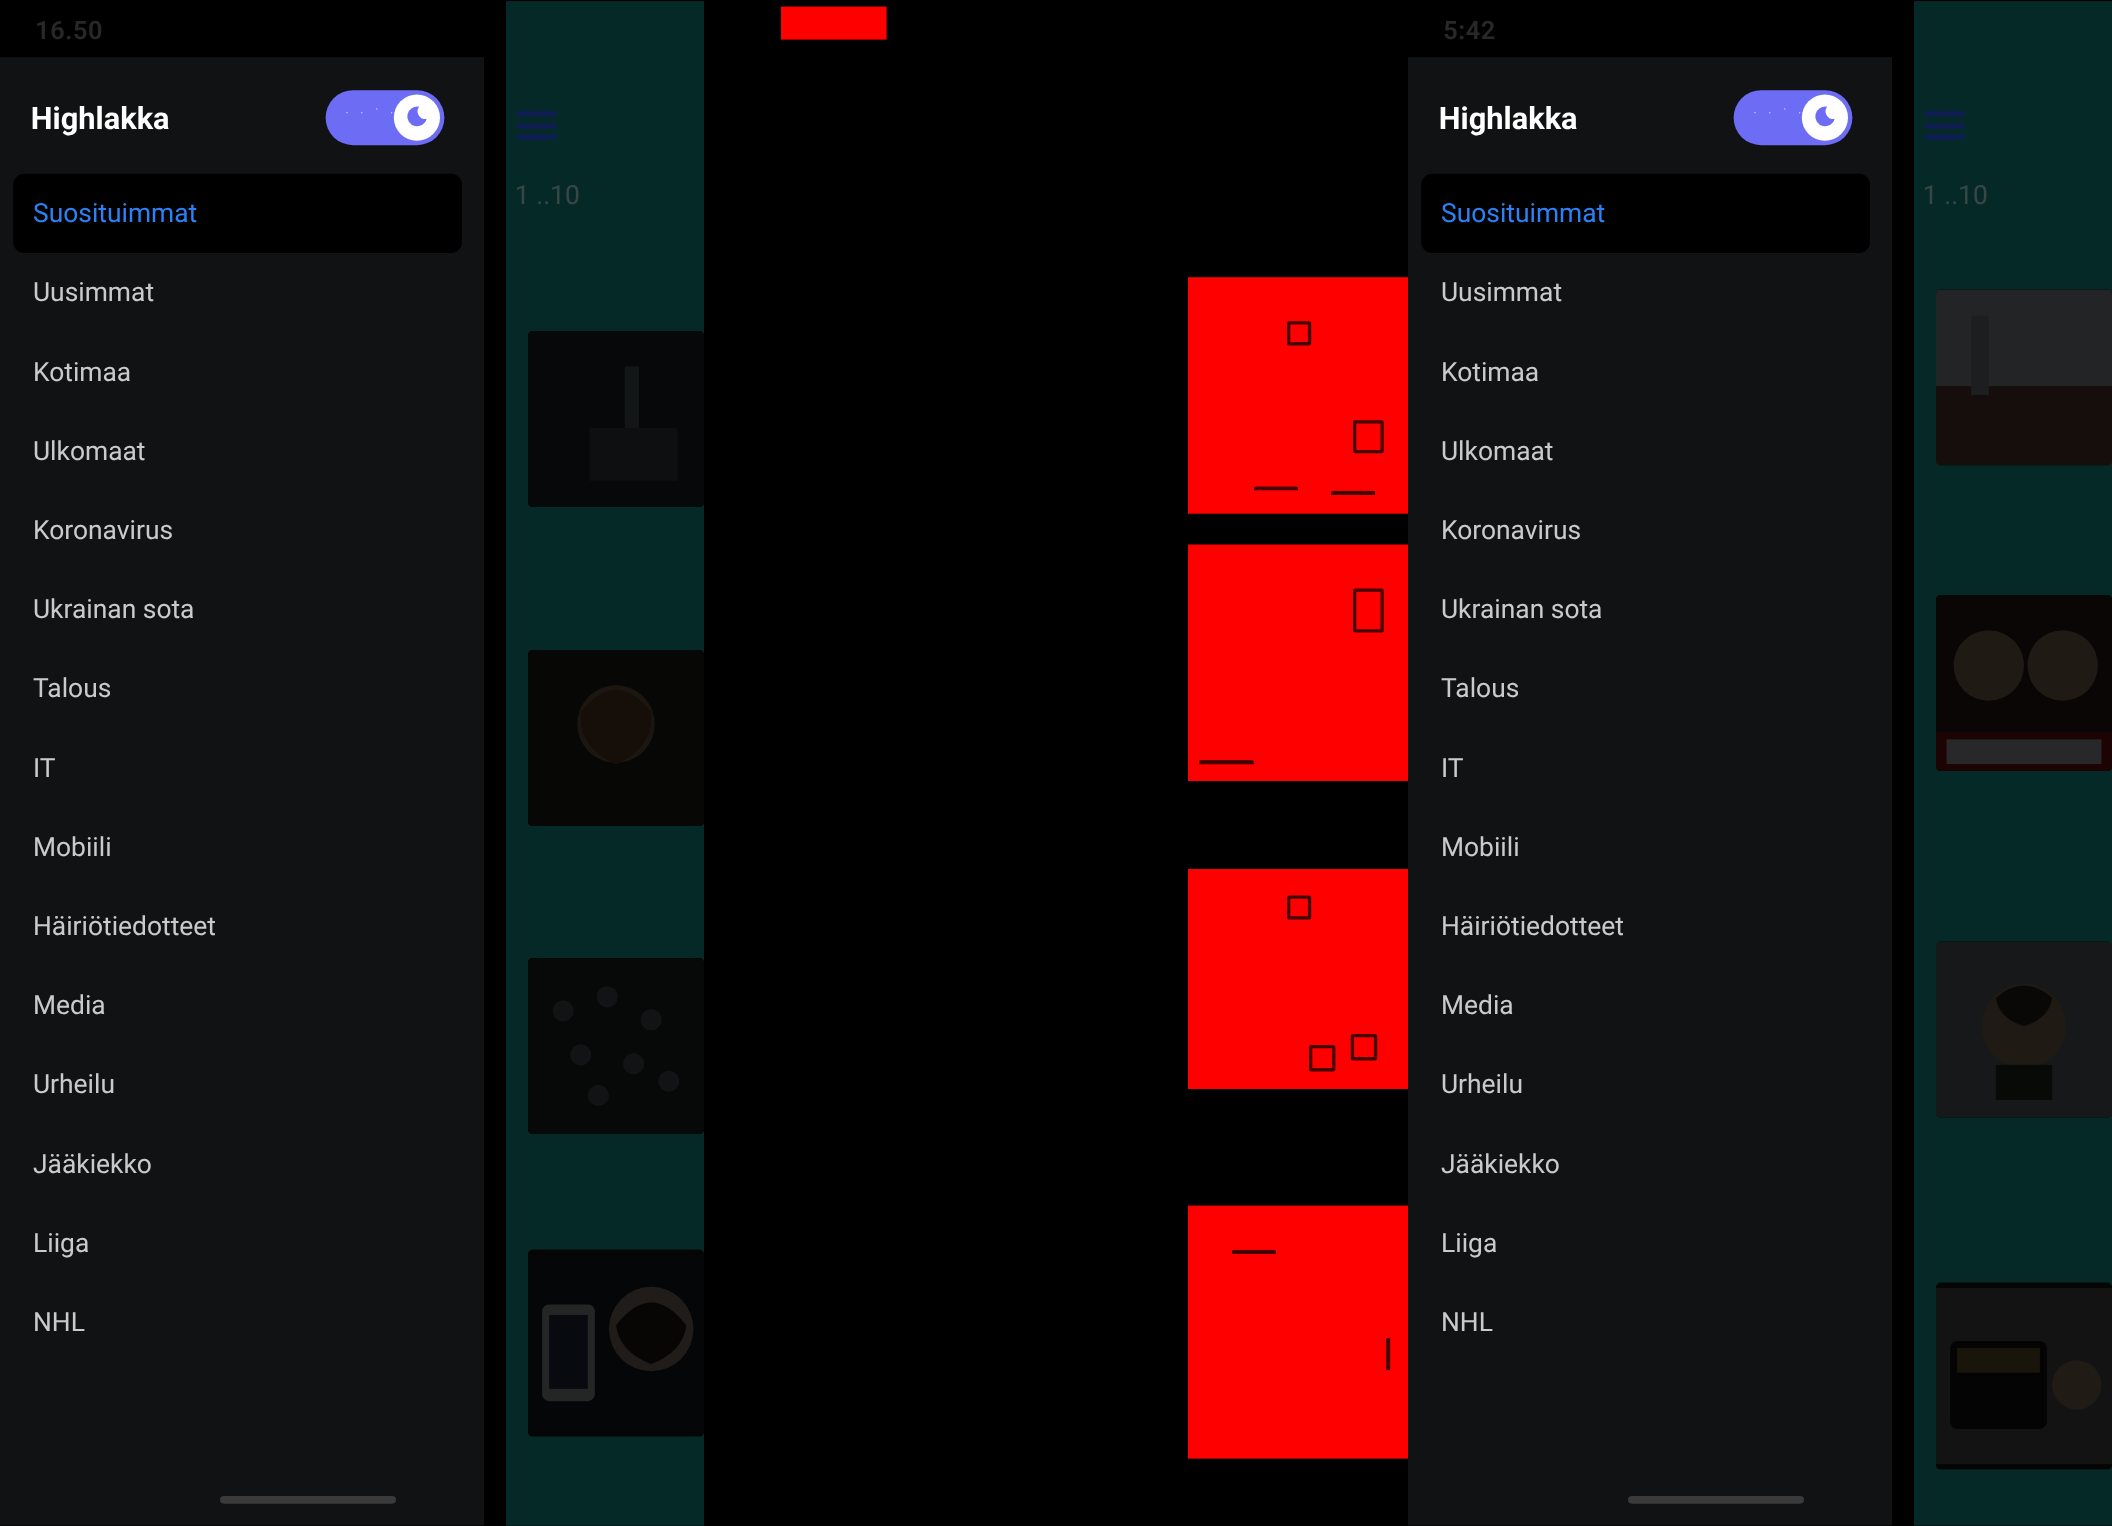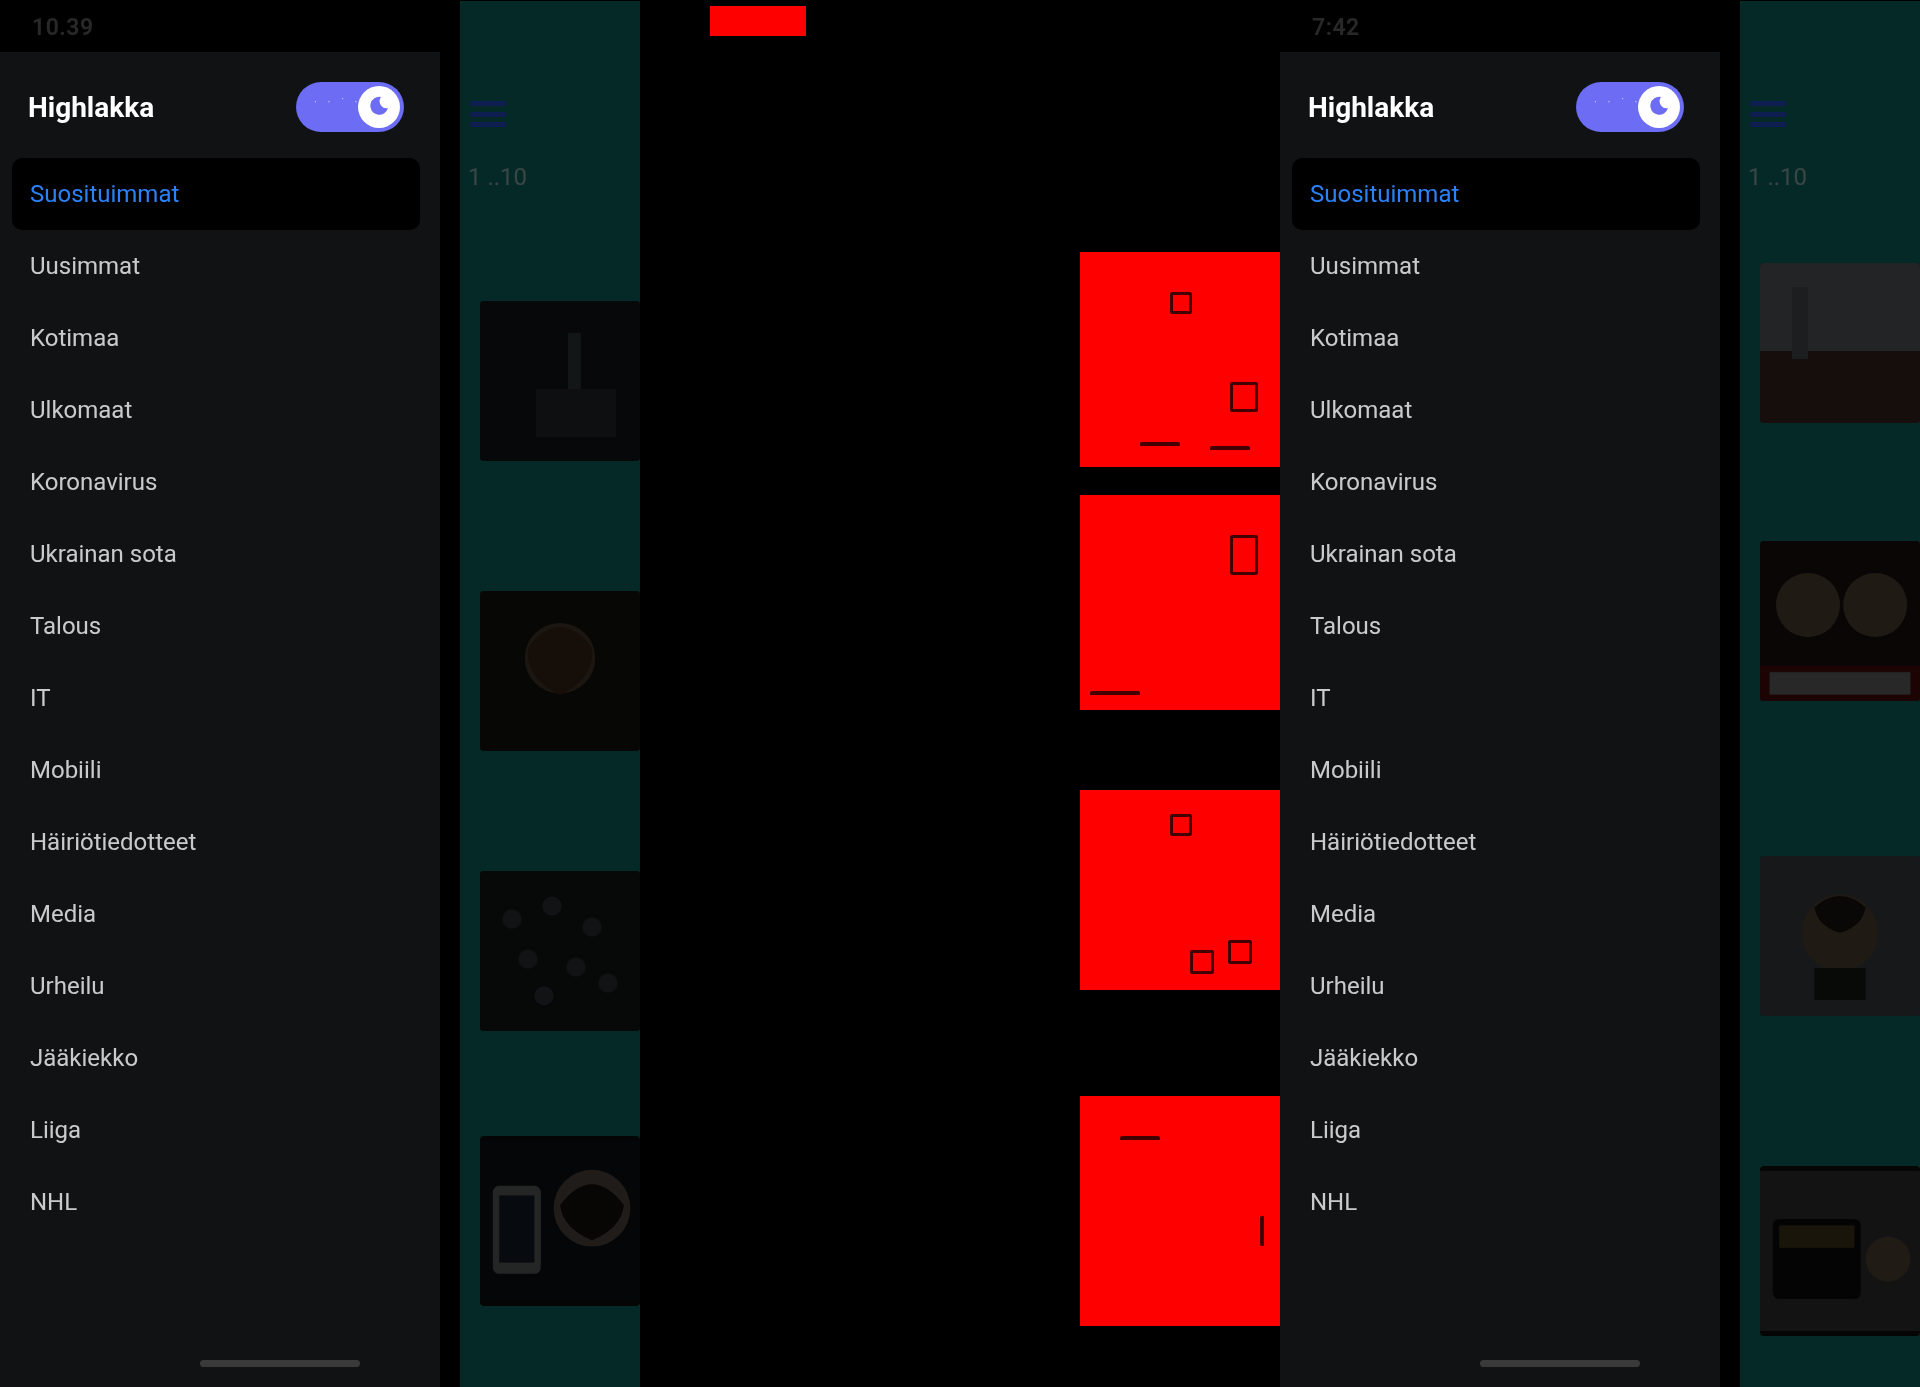--- a/index.html
+++ b/index.html
@@ -53,21 +53,21 @@
   .red-thumb { position: absolute; right: 0; width: 200px; height: 215px; background: #ff0000; }
   .red-thumb .sq { position: absolute; border: 3px solid #400; border-radius: 2px; }
 </style>
 </head>
 <body>
 
 <div class="wrap">
 
   <div class="shot shot1">
     <div class="status-bar">
-      <span class="time">10.39</span>
+      <span class="time">16.50</span>
       <span class="notch"></span>
       <span class="ind">
         <span class="wifi-icon">
           <svg width="26" height="20" viewBox="0 0 26 20">
               <path d="M1 6 Q13 -6 25 6 M5 11 Q13 2 21 11 M9 15 Q13 10 17 15" stroke="currentColor" stroke-width="2.5" fill="none" stroke-linecap="round"></path>
               <circle cx="13" cy="18" r="2" fill="currentColor"></circle>
             </svg>
         </span>
         <span class="battery-icon">
           <svg width="36" height="18" viewBox="0 0 36 18">
@@ -179,21 +179,21 @@
       <span class="sq" style="left:148px;top:150px;width:24px; height:24px"></span>
     </div>
     <div class="red-thumb" style="top:1096px;height:230px">
       <span class="sq" style="left:40px; top:40px; width:40px; height:6px; border-width:0;border-top:4px solid #400"></span>
       <span class="sq" style="left:180px;top:120px;width:6px;  height:30px; border-width:0;border-left:4px solid #400"></span>
     </div>
   </div>
 
   <div class="shot shot3">
     <div class="status-bar">
-      <span class="time">7:42</span>
+      <span class="time">5:42</span>
       <span class="notch"></span>
       <span class="ind">
         <span class="wifi-icon">
           <svg width="26" height="20" viewBox="0 0 26 20">
               <path d="M1 6 Q13 -6 25 6 M5 11 Q13 2 21 11 M9 15 Q13 10 17 15" stroke="currentColor" stroke-width="2.5" fill="none" stroke-linecap="round"></path>
               <circle cx="13" cy="18" r="2" fill="currentColor"></circle>
             </svg>
         </span>
         <span class="battery-icon">
           <svg width="36" height="18" viewBox="0 0 36 18">

